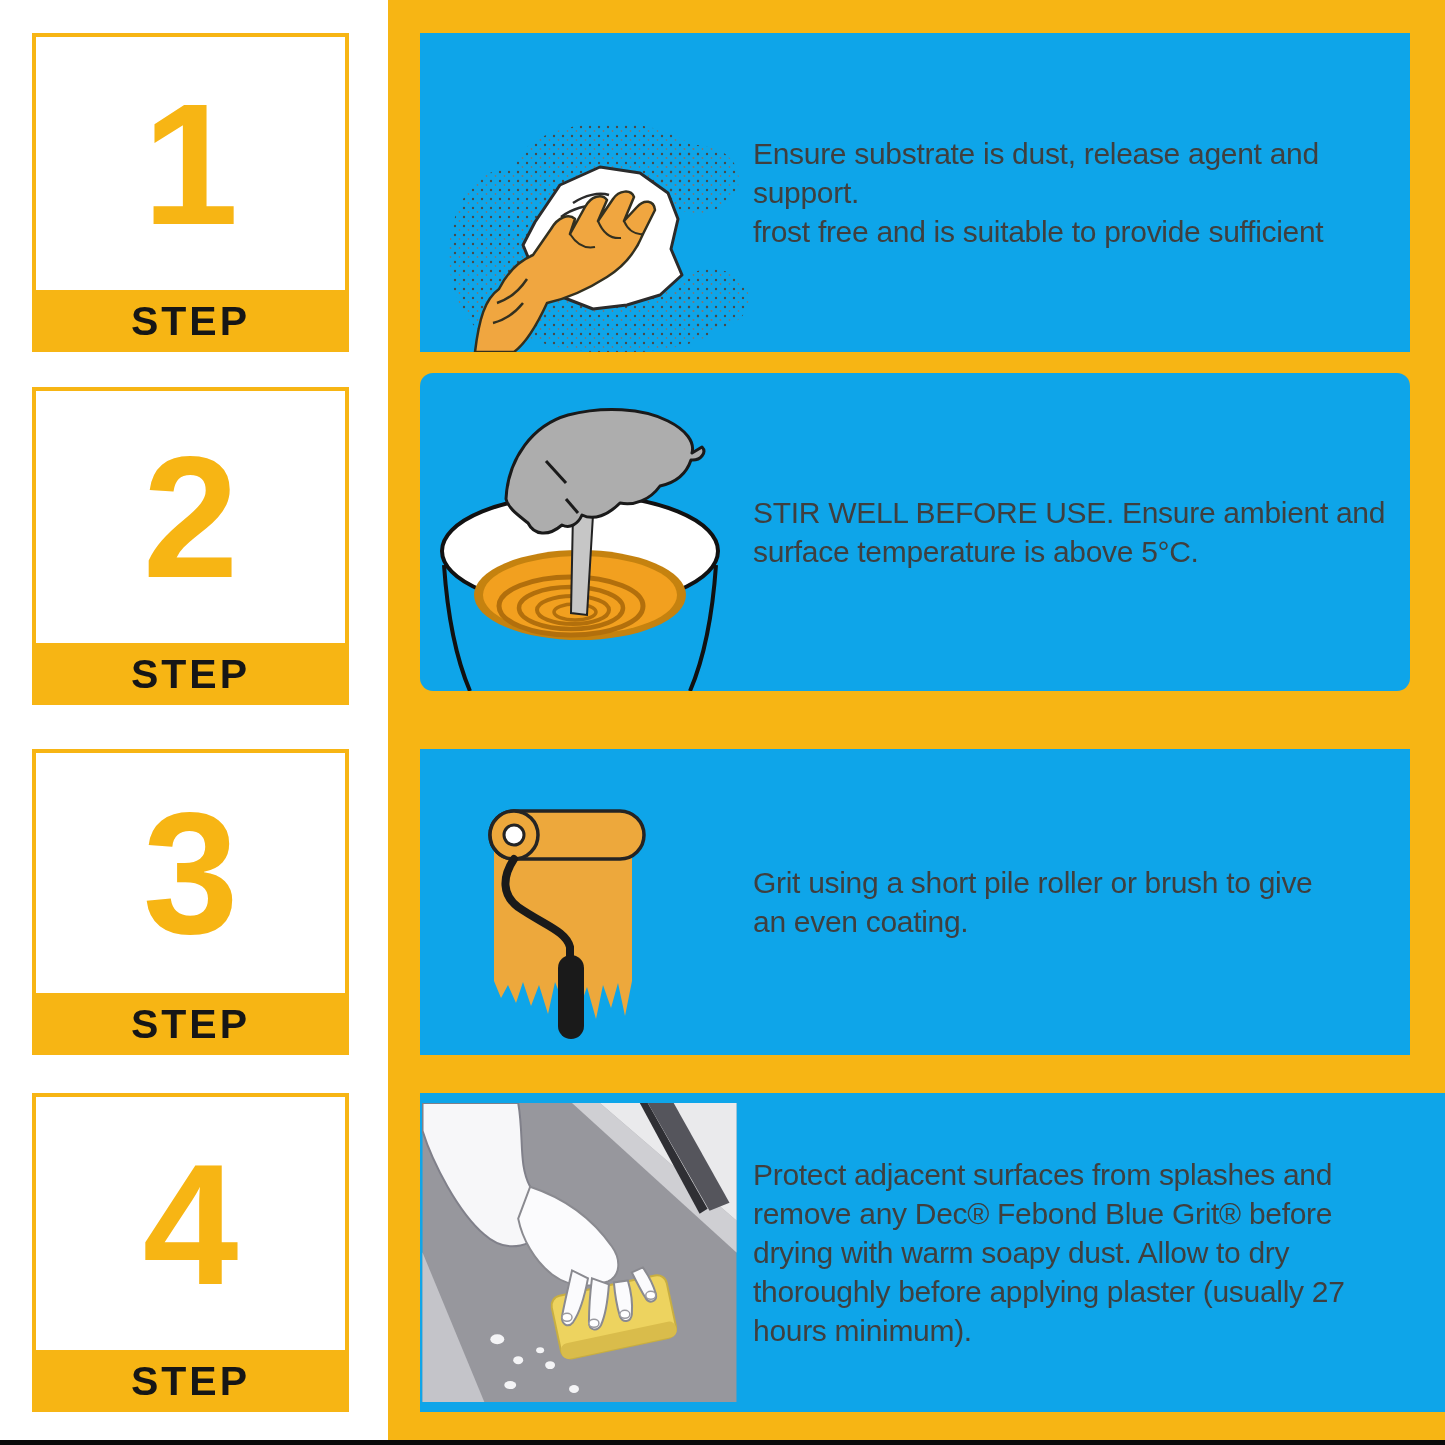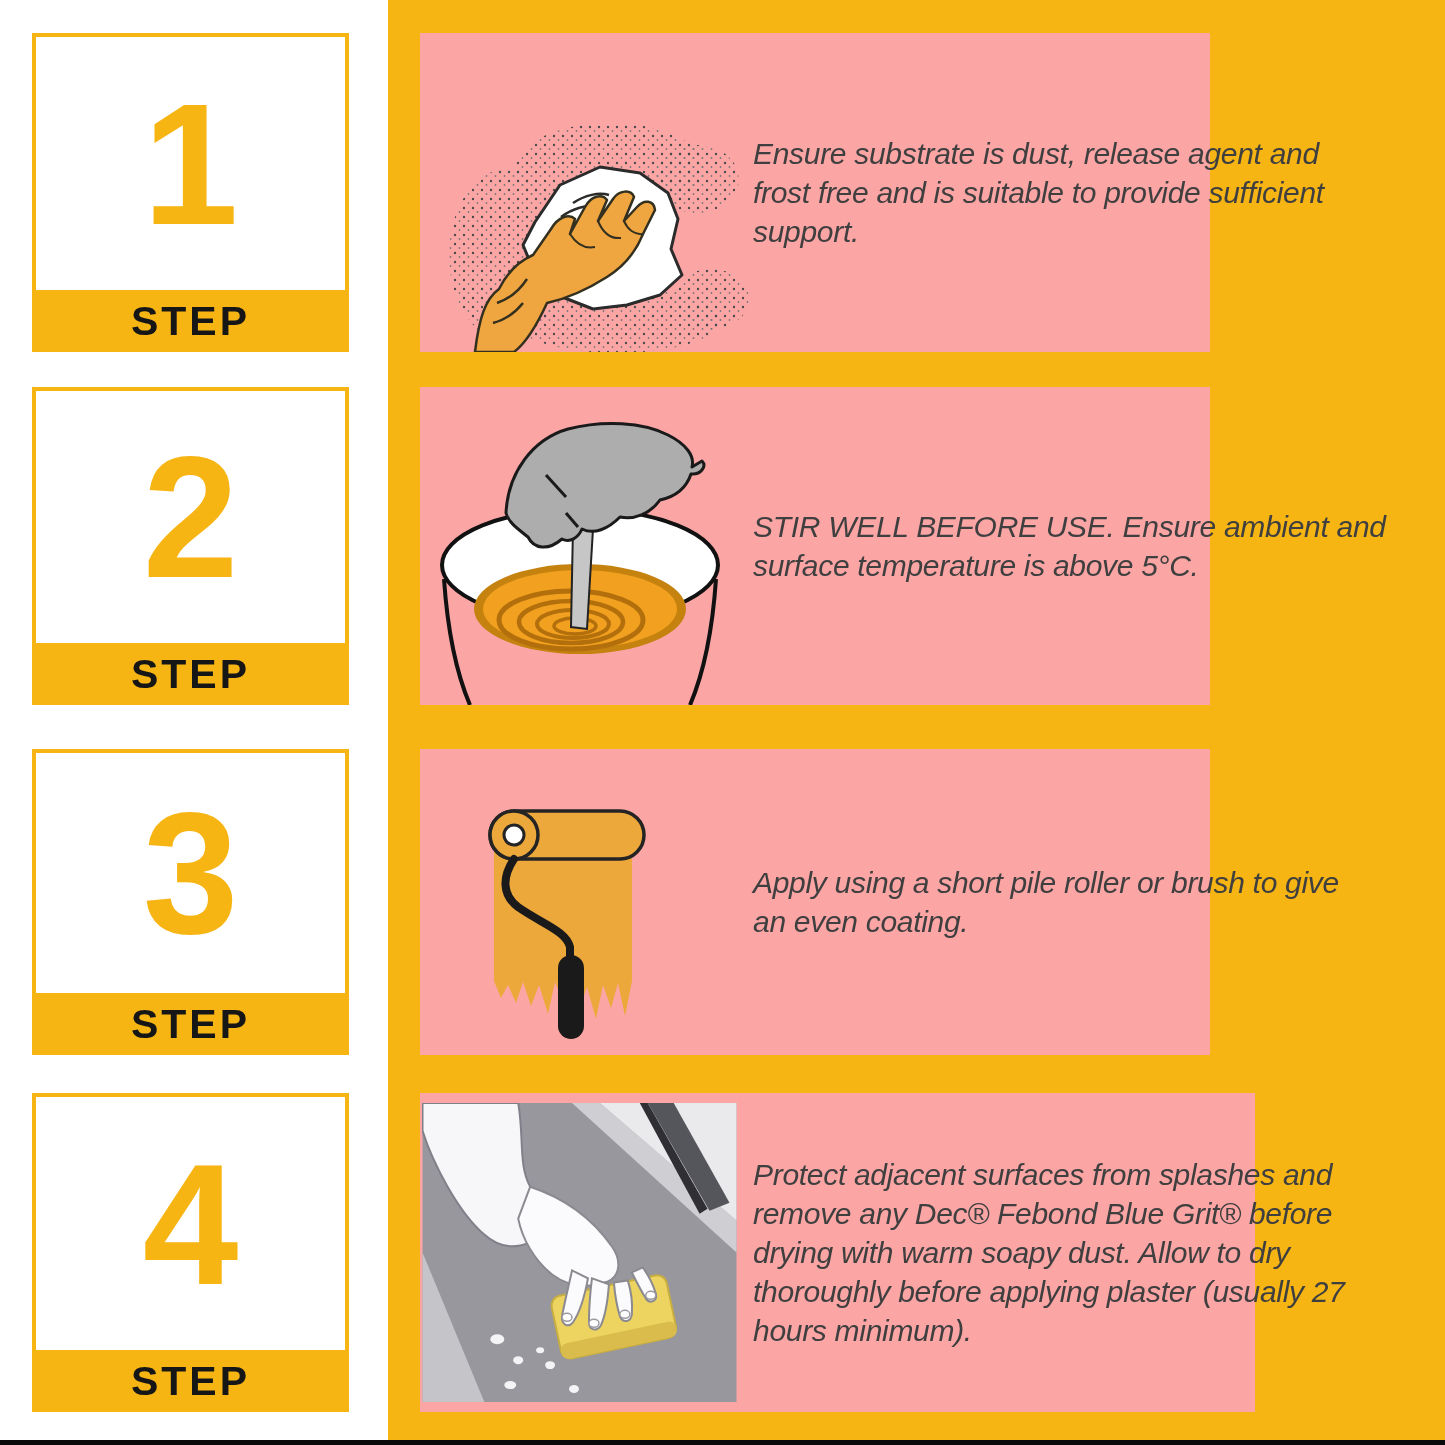--- a/index.html
+++ b/index.html
@@ -1,22 +1,22 @@
 <!DOCTYPE html>
 <html><head>
 <meta charset="utf-8">
 <style>
   html,body{margin:0;padding:0;background:#ffffff;}
   .canvas{position:relative;width:1445px;height:1445px;background:#ffffff;overflow:hidden;
           font-family:"Liberation Sans", sans-serif;}
   
   .right-panel{position:absolute;left:388px;top:0;width:1057px;height:1440px;background:#F7B514;}
-  .card{position:absolute;left:420px;width:790px;background:#fca5a5;font-style:italic;}
+  .card{position:absolute;left:420px;width:990px;background:#0ea5e9;}
   .card-1{top:33px;height:319px;}
-  .card-2{top:387px;height:318px;}
+  .card-2{top:373px;height:318px;border-radius:13px;}
   .card-3{top:749px;height:306px;}
   .card-4{top:1093px;height:319px;padding-left:45px;}
   .desc{position:absolute;left:333px;top:0;bottom:0;right:14px;display:flex;
         flex-direction:column;justify-content:center;}
   .desc .line{font-size:30px;line-height:39px;color:#3F3F3F;letter-spacing:-0.3px;
               white-space:nowrap;font-weight:400;}
   .illus{position:absolute;display:block;}
   .illus-1{left:15px;top:74px;width:320px;height:245px;}
   .illus-2{left:8px;top:30px;width:312px;height:288px;}
   .illus-3{left:62px;top:56px;width:195px;height:245px;}
@@ -95,22 +95,22 @@
                  L208,127 C200,147 188,160 172,170 C150,184 130,192 112,196 C101,220 91,236 79,245 Z" fill="#F0A640" stroke="#33301f" stroke-width="2.5" stroke-linejoin="round"></path>
         <path d="M135,127 C142,138 150,142 160,140" fill="none" stroke="#33301f" stroke-width="2"></path>
         <path d="M163,114 C168,126 176,132 186,131" fill="none" stroke="#33301f" stroke-width="2"></path>
         <path d="M189,114 C193,123 200,128 208,127" fill="none" stroke="#33301f" stroke-width="2"></path>
         <path d="M62,196 C74,192 84,184 92,172" fill="none" stroke="#33301f" stroke-width="2.5"></path>
         <path d="M58,216 C70,213 80,206 88,196" fill="none" stroke="#33301f" stroke-width="2.5"></path>
       </g>
     </svg>
     <div class="desc">
         <div class="line">Ensure substrate is dust, release agent and</div>
+        <div class="line">support.</div>
         <div class="line">frost free and is suitable to provide sufficient</div>
-        <div class="line">support.</div>
       </div>
   </div>
 
   <div class="card card-2">
     <svg class="illus illus-2" viewBox="0 0 312 288">
       <g>
         <ellipse cx="152" cy="148" rx="138" ry="56" fill="#ffffff" stroke="#111111" stroke-width="4"></ellipse>
         <path d="M16,162 C20,220 30,260 42,288" fill="none" stroke="#111111" stroke-width="4"></path>
         <path d="M288,162 C284,220 274,260 262,288" fill="none" stroke="#111111" stroke-width="4"></path>
       </g>
@@ -146,21 +146,21 @@
         <rect x="8" y="6" width="154" height="48" rx="24" fill="#EDA83C" stroke="#242424" stroke-width="3.5"></rect>
         <circle cx="32" cy="30" r="24" fill="#EDA83C" stroke="#242424" stroke-width="3.5"></circle>
         <circle cx="32" cy="30" r="10" fill="#ffffff" stroke="#242424" stroke-width="3"></circle>
       </g>
       <g>
         <path d="M32,54 C20,72 20,90 36,102 C62,120 84,126 88,142 L88,152" fill="none" stroke="#1a1a1a" stroke-width="8" stroke-linecap="round"></path>
         <rect x="76" y="150" width="26" height="84" rx="13" fill="#1a1a1a"></rect>
       </g>
     </svg>
     <div class="desc">
-        <div class="line">Apply using a short pile roller or brush to give</div>
+        <div class="line">Grit using a short pile roller or brush to give</div>
         <div class="line">an even coating.</div>
       </div>
   </div>
 
   <div class="card card-4">
     <svg class="illus illus-4" viewBox="0 0 315 300">
       <rect x="0" y="0" width="315" height="300" fill="#97979D"></rect>
       <polygon points="150,0 178,0 315,118 315,150" fill="#CFCFD3"></polygon>
       <polygon points="178,0 315,0 315,118" fill="#EAEAEC"></polygon>
       <polygon points="0,150 62,300 0,300" fill="#C4C4C9"></polygon>

